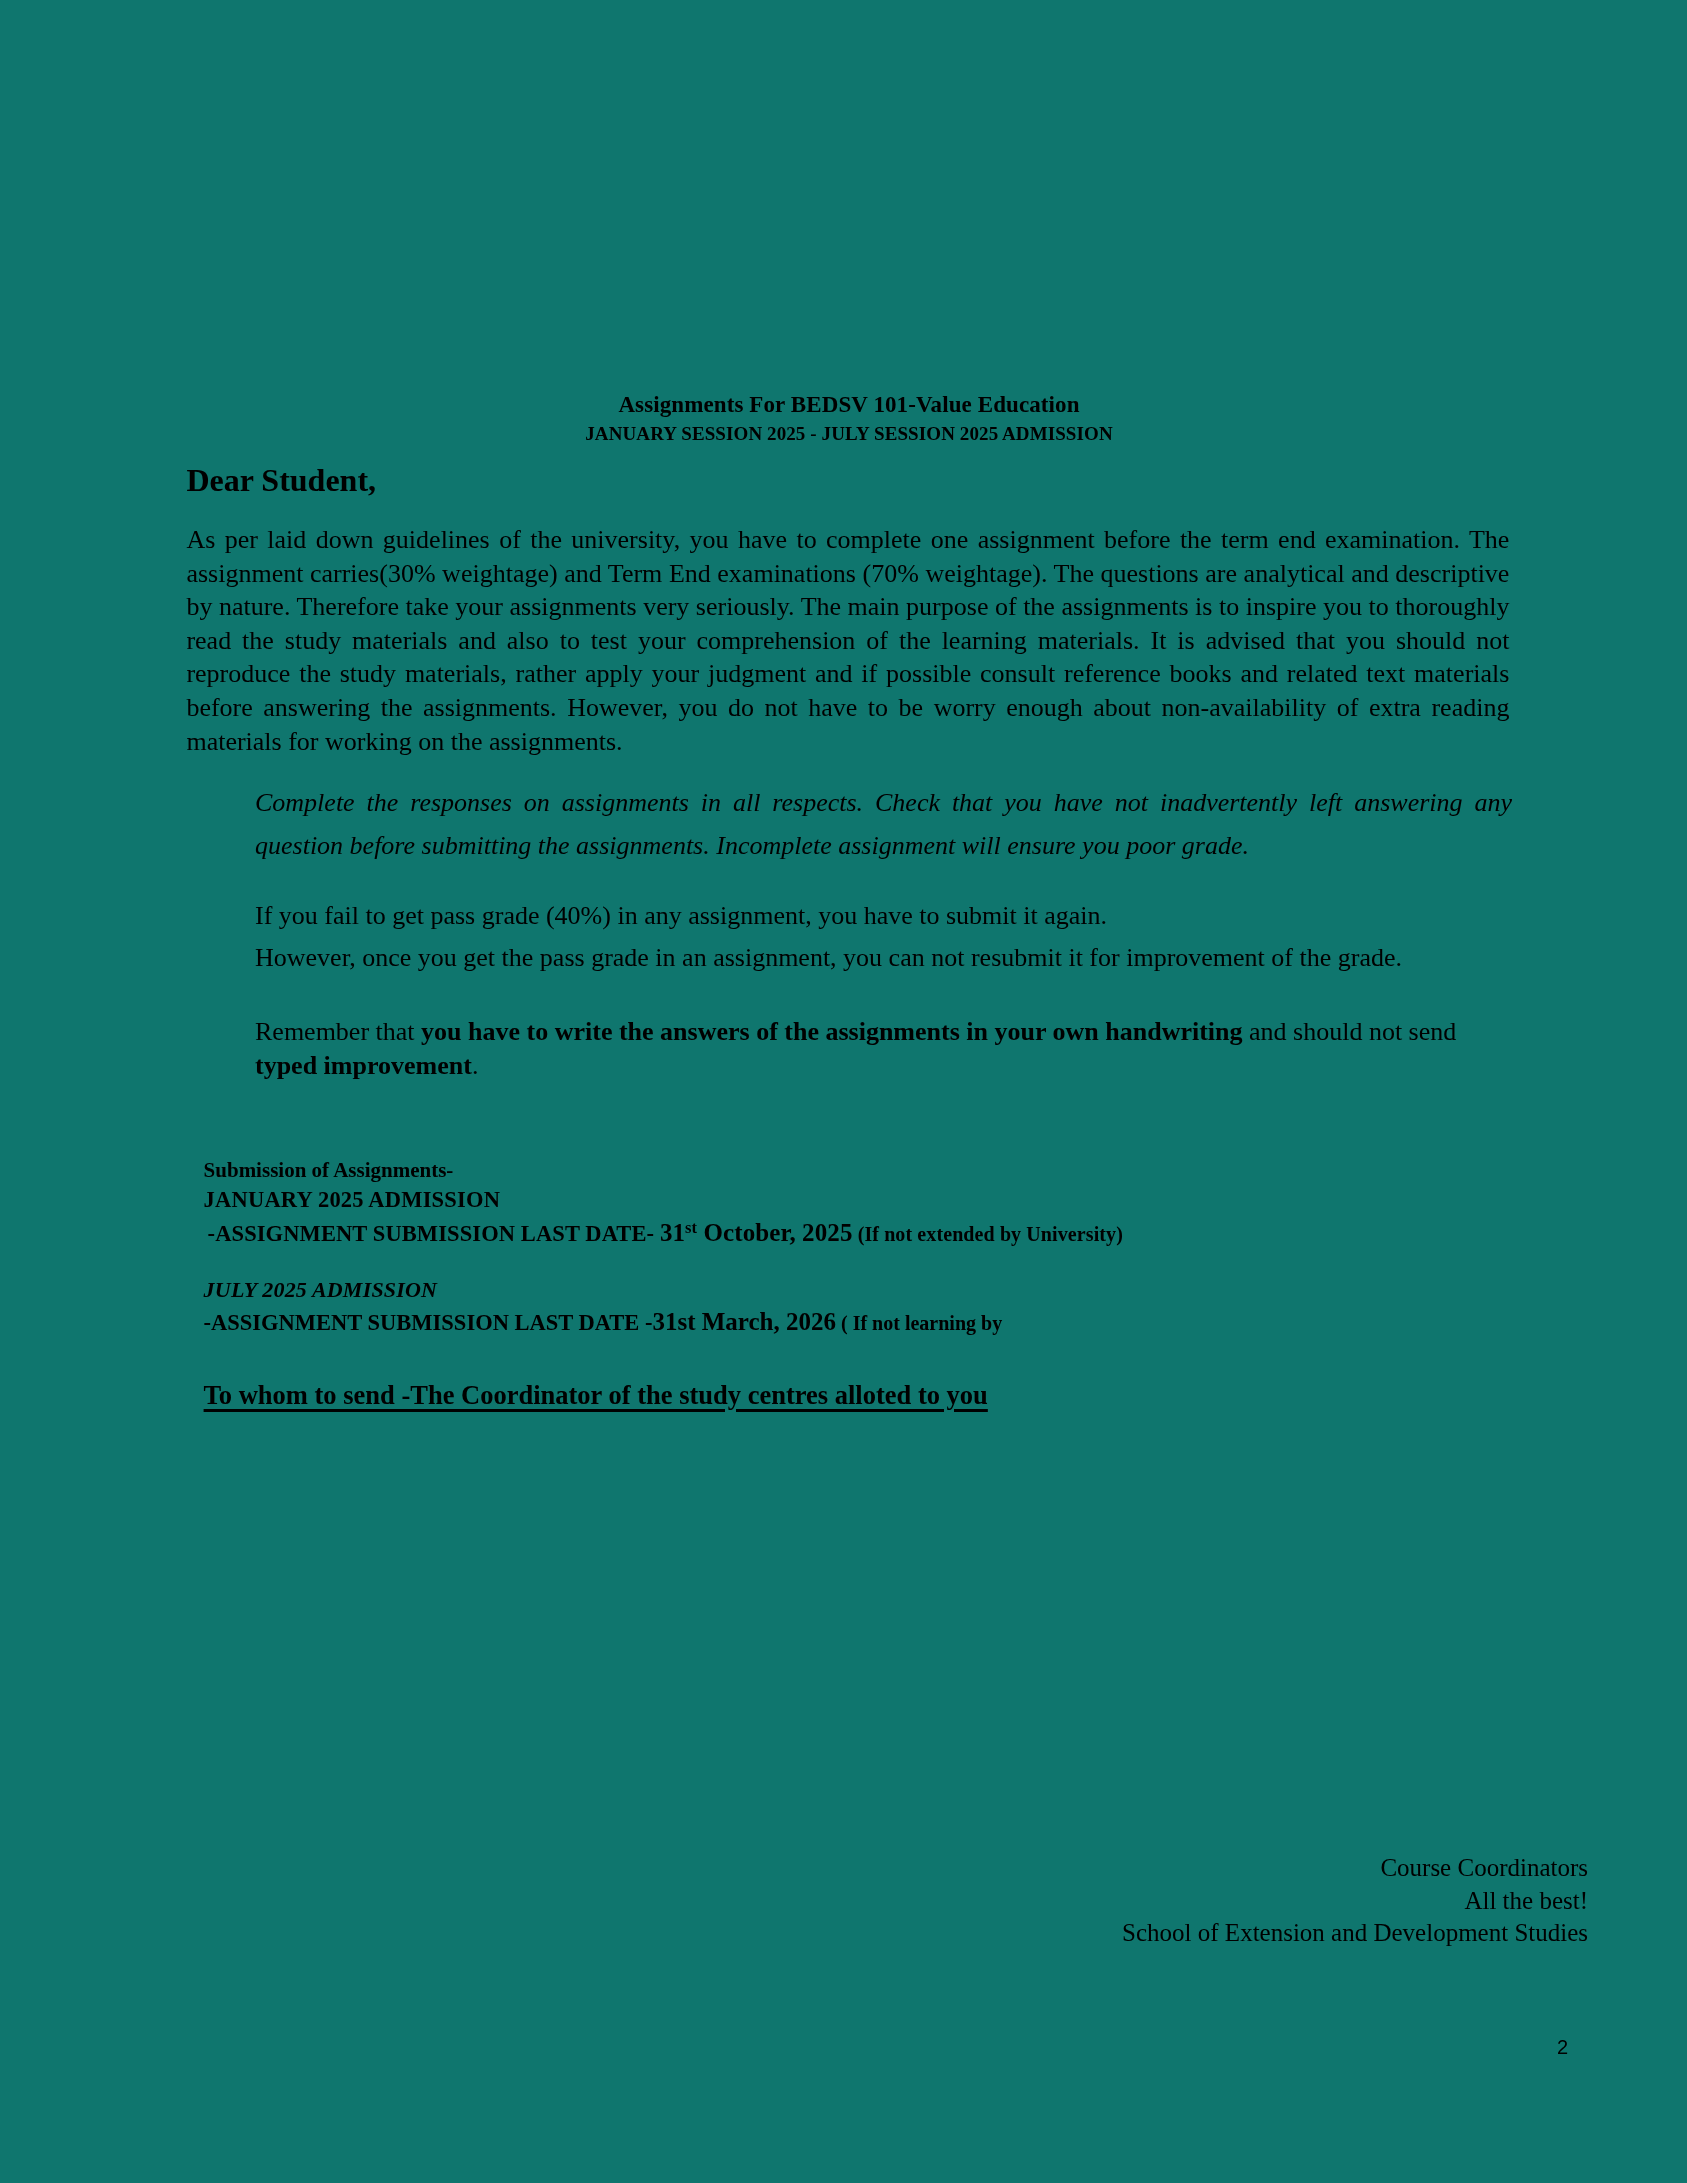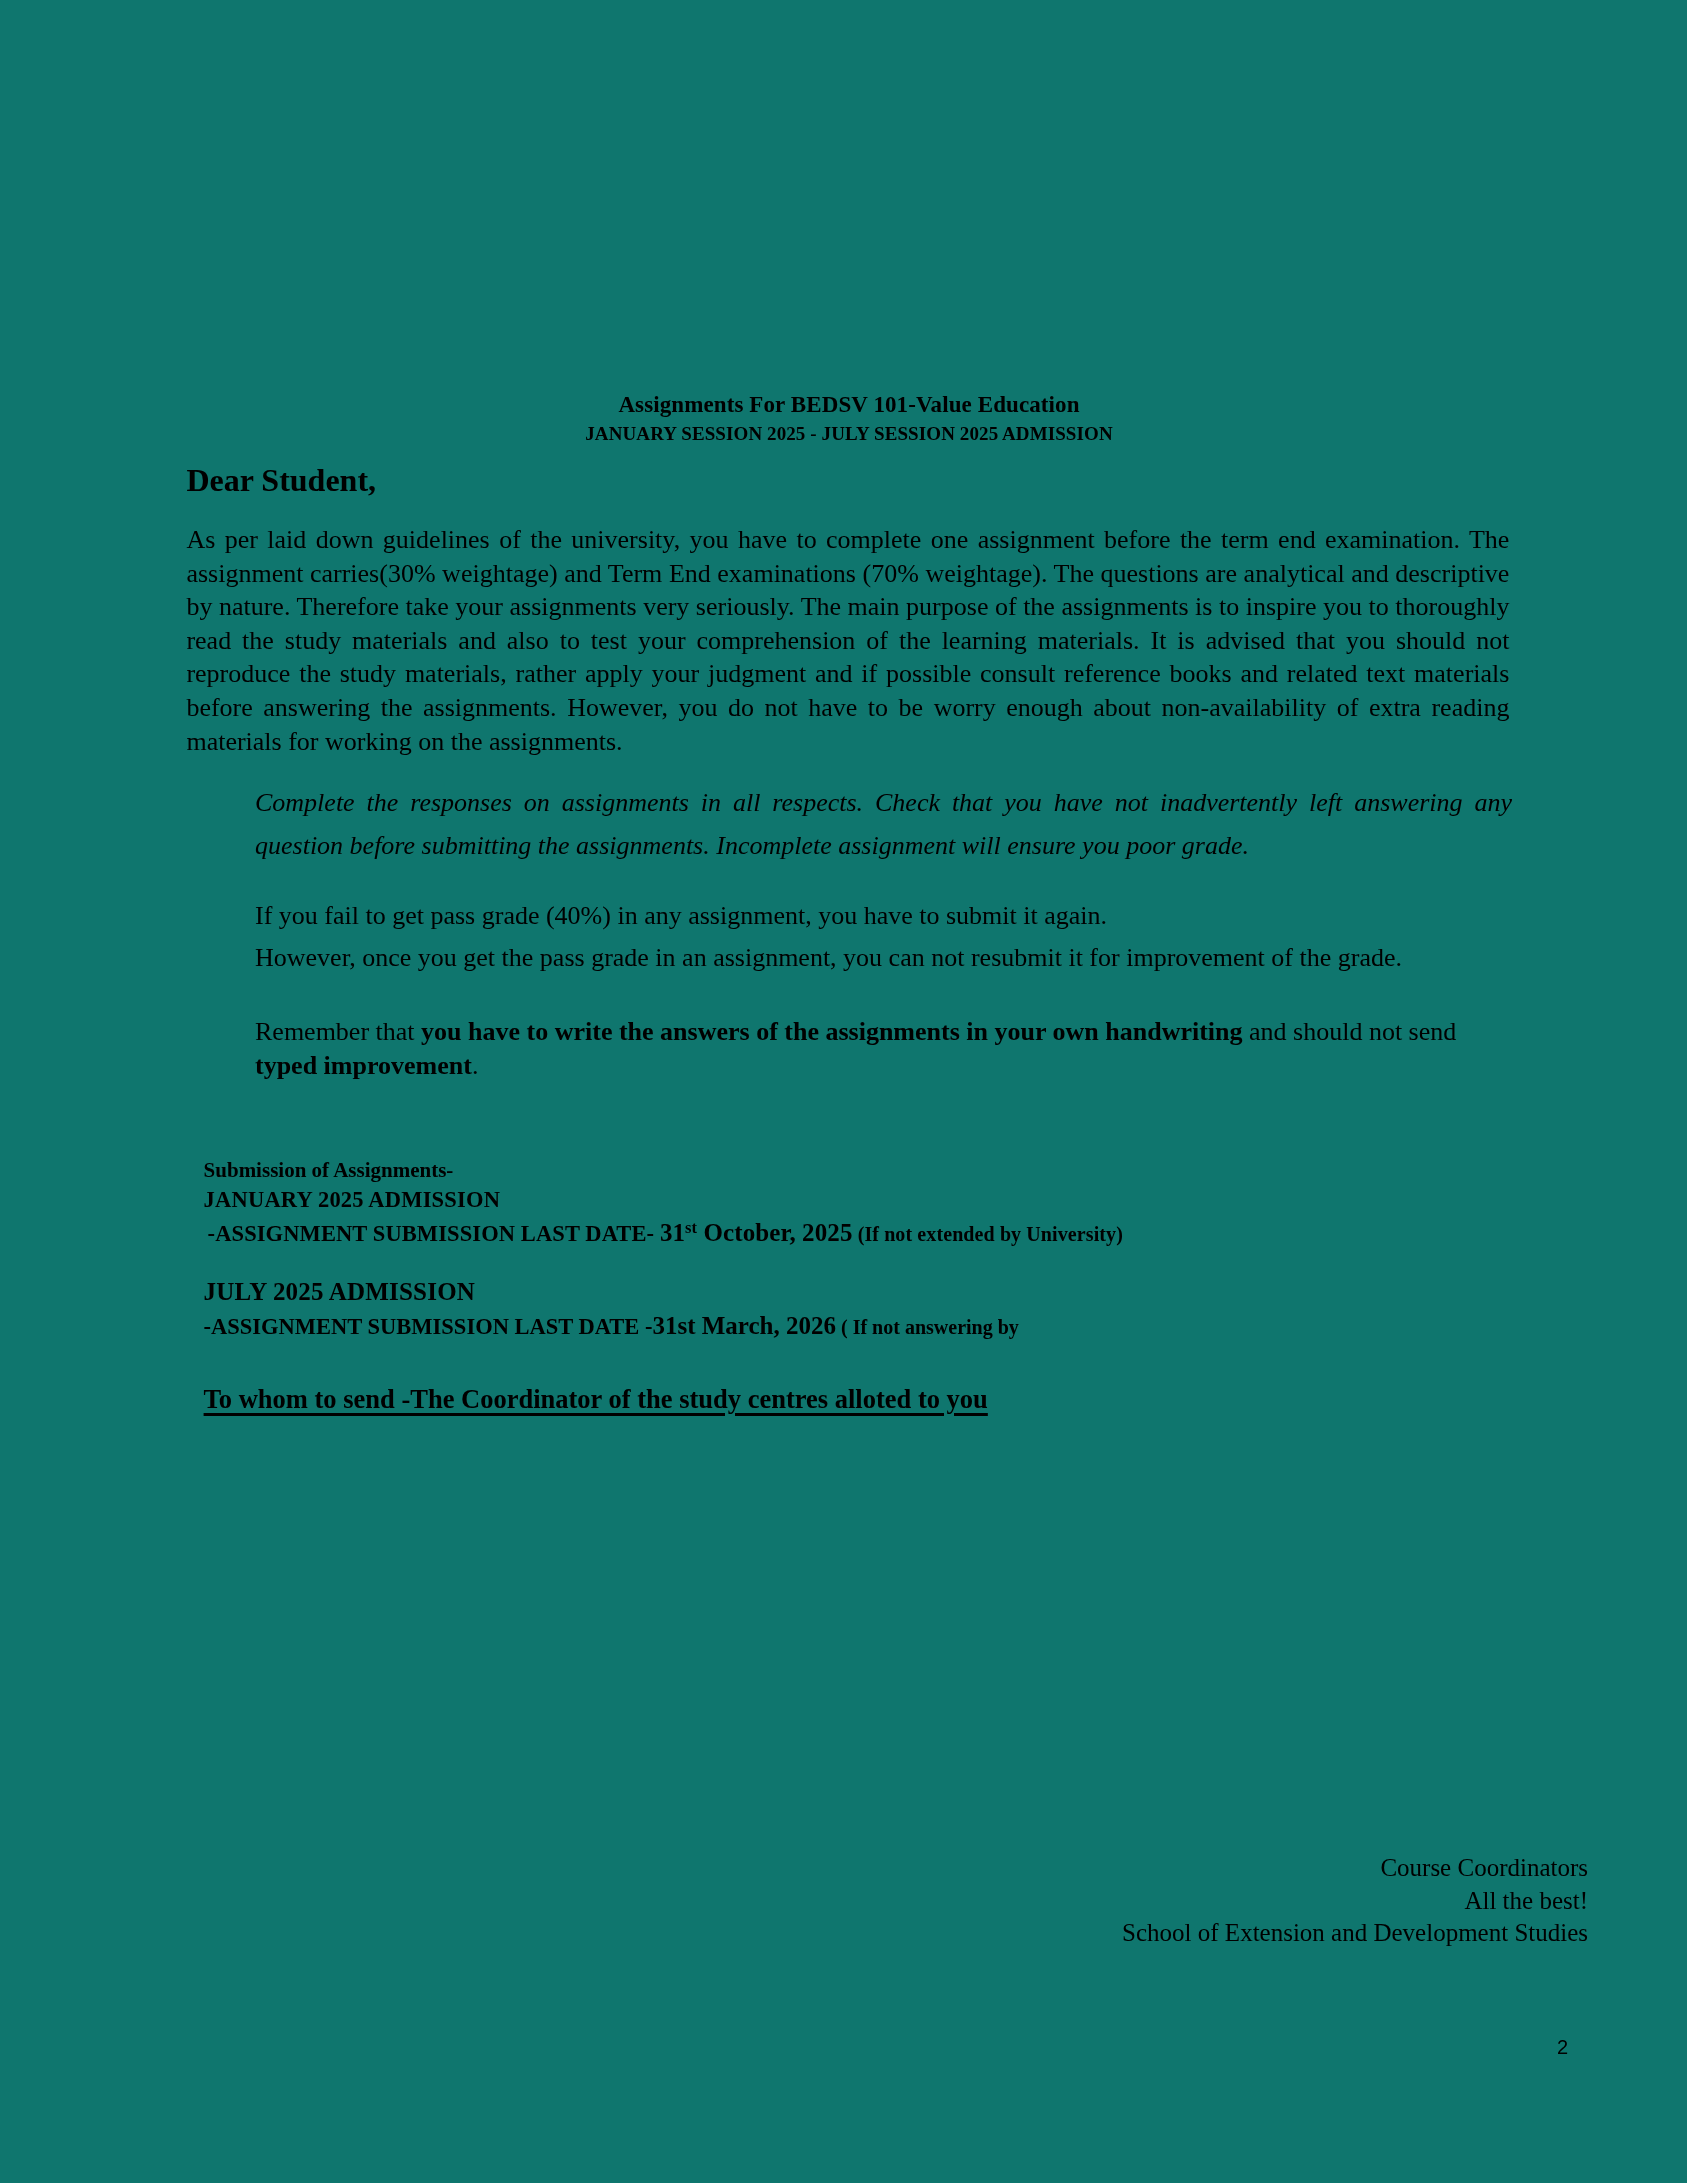--- a/index.html
+++ b/index.html
@@ -102,21 +102,21 @@
   }
   .submission .date-line .sup {
     font-size: 16.5px;
     vertical-align: super;
     line-height: 0;
   }
   .submission .date-line .paren {
     font-size: 20px;
   }
   .submission .gap { height: 25px; }
-  .submission .jul-adm { font-size: 25px; letter-spacing: 0.2px; }
+  .submission .jul-adm { font-size: 22px; letter-spacing: 0.2px; font-style: italic; }
   .submission .jul-date { font-size: 22.5px; }
   .submission .jul-date .dt { font-size: 25px; }
   .submission .jul-date .paren { font-size: 20px; }
   .submission .jul-cont {
     font-size: 20px;
     margin-left: 6.6px;
   }
 
   .towhom {
     margin-top: 41px;
@@ -170,21 +170,21 @@
     </div>
 
     <div class="indented blk-remember"><span>Remember that </span><b>you have to write the answers of the assignments in your own handwriting</b><span> and should not send </span><b>typed improvement</b><span>.</span></div>
 
     <div class="submission">
       <div class="sub-title">Submission of Assignments-</div>
       <div class="jan-adm">JANUARY 2025  ADMISSION</div>
       <div class="date-line"><span>-ASSIGNMENT SUBMISSION  LAST DATE- </span><span class="dt">31</span><span class="sup">st</span><span class="dt"> October, 2025</span><span class="paren"> (If  not extended by University)</span></div>
       <div class="gap"></div>
       <div class="jul-adm">JULY 2025 ADMISSION</div>
-      <div class="jul-date"><span>-ASSIGNMENT SUBMISSION LAST DATE -</span><span class="dt">31st March, 2026</span><span class="paren"> ( If not answering by</span></div>
+      <div class="jul-date"><span>-ASSIGNMENT SUBMISSION LAST DATE -</span><span class="dt">31st March, 2026</span><span class="paren"> ( If not learning by</span></div>
     </div>
 
     <div class="towhom">To whom to send  -The Coordinator of the study centres alloted to you</div>
 
   </div>
 
   <div class="signoff">
     <div>Course Coordinators</div>
     <div>All the best!</div>
     <div>School of Extension and Development Studies</div>

